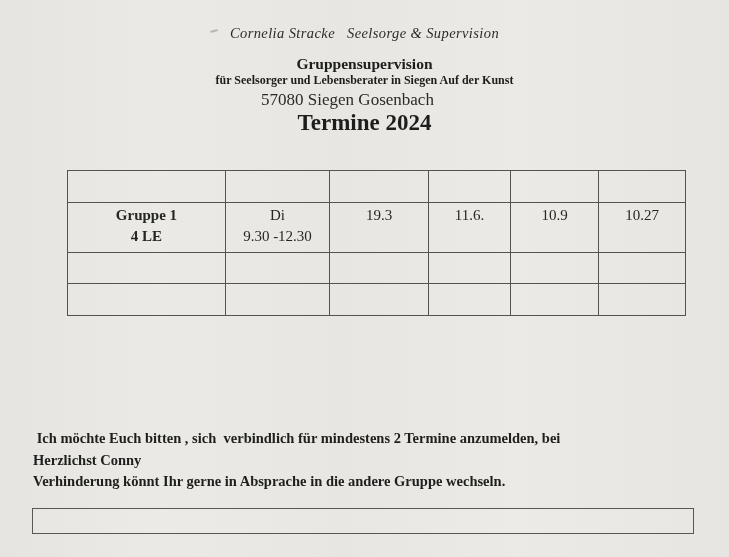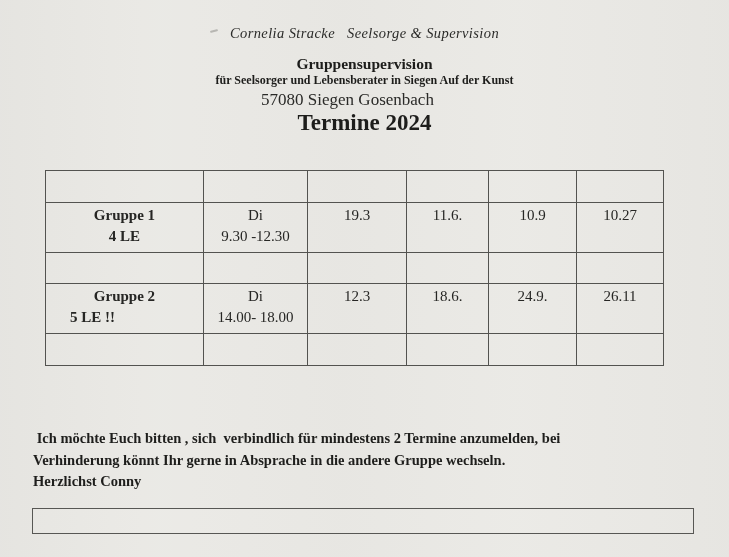--- a/index.html
+++ b/index.html
@@ -58,21 +58,21 @@
   }
   .dates-heading {
     top: 110px;
     font-weight: bold;
     font-size: 23px;
     color: #1d1d1b;
   }
 
   table.termine {
     position: absolute;
-    left: 45px;
+    left: 67px;
     top: 170px;
     width: 618px;
     border-collapse: collapse;
     table-layout: fixed;
     font-size: 15px;
   }
   table.termine td {
     border: 1px solid #535350;
     vertical-align: top;
     padding: 2px 0 0 0;
@@ -153,46 +153,32 @@
         <td>10.27</td>
       </tr>
       <tr class="r-spacer-mid">
         <td></td>
         <td></td>
         <td></td>
         <td></td>
         <td></td>
         <td></td>
       </tr>
-      <tr class="r-group">
-        <td>
-          <div class="gname">Gruppe 2</div>
-          <div class="gnote gnote-left pre">5 LE !!</div>
-        </td>
-        <td>
-          <div class="pre">Di</div>
-          <div class="pre">14.00- 18.00</div>
-        </td>
-        <td>12.3</td>
-        <td>18.6.</td>
-        <td>24.9.</td>
-        <td>26.11</td>
-      </tr>
       <tr class="r-spacer-bot">
         <td></td>
         <td></td>
         <td></td>
         <td></td>
         <td></td>
         <td></td>
       </tr>
     </tbody>
   </table>
 
   <div class="abs footer">
     <div class="pre"> Ich möchte Euch bitten , sich  verbindlich für mindestens 2 Termine anzumelden, bei</div>
+    <div class="pre">Herzlichst Conny</div>
     <div class="pre">Verhinderung könnt Ihr gerne in Absprache in die andere Gruppe wechseln.</div>
-    <div class="pre">Herzlichst Conny</div>
   </div>
 
   <div class="abs signature-box"></div>
 
 </div>
 
 </body></html>

